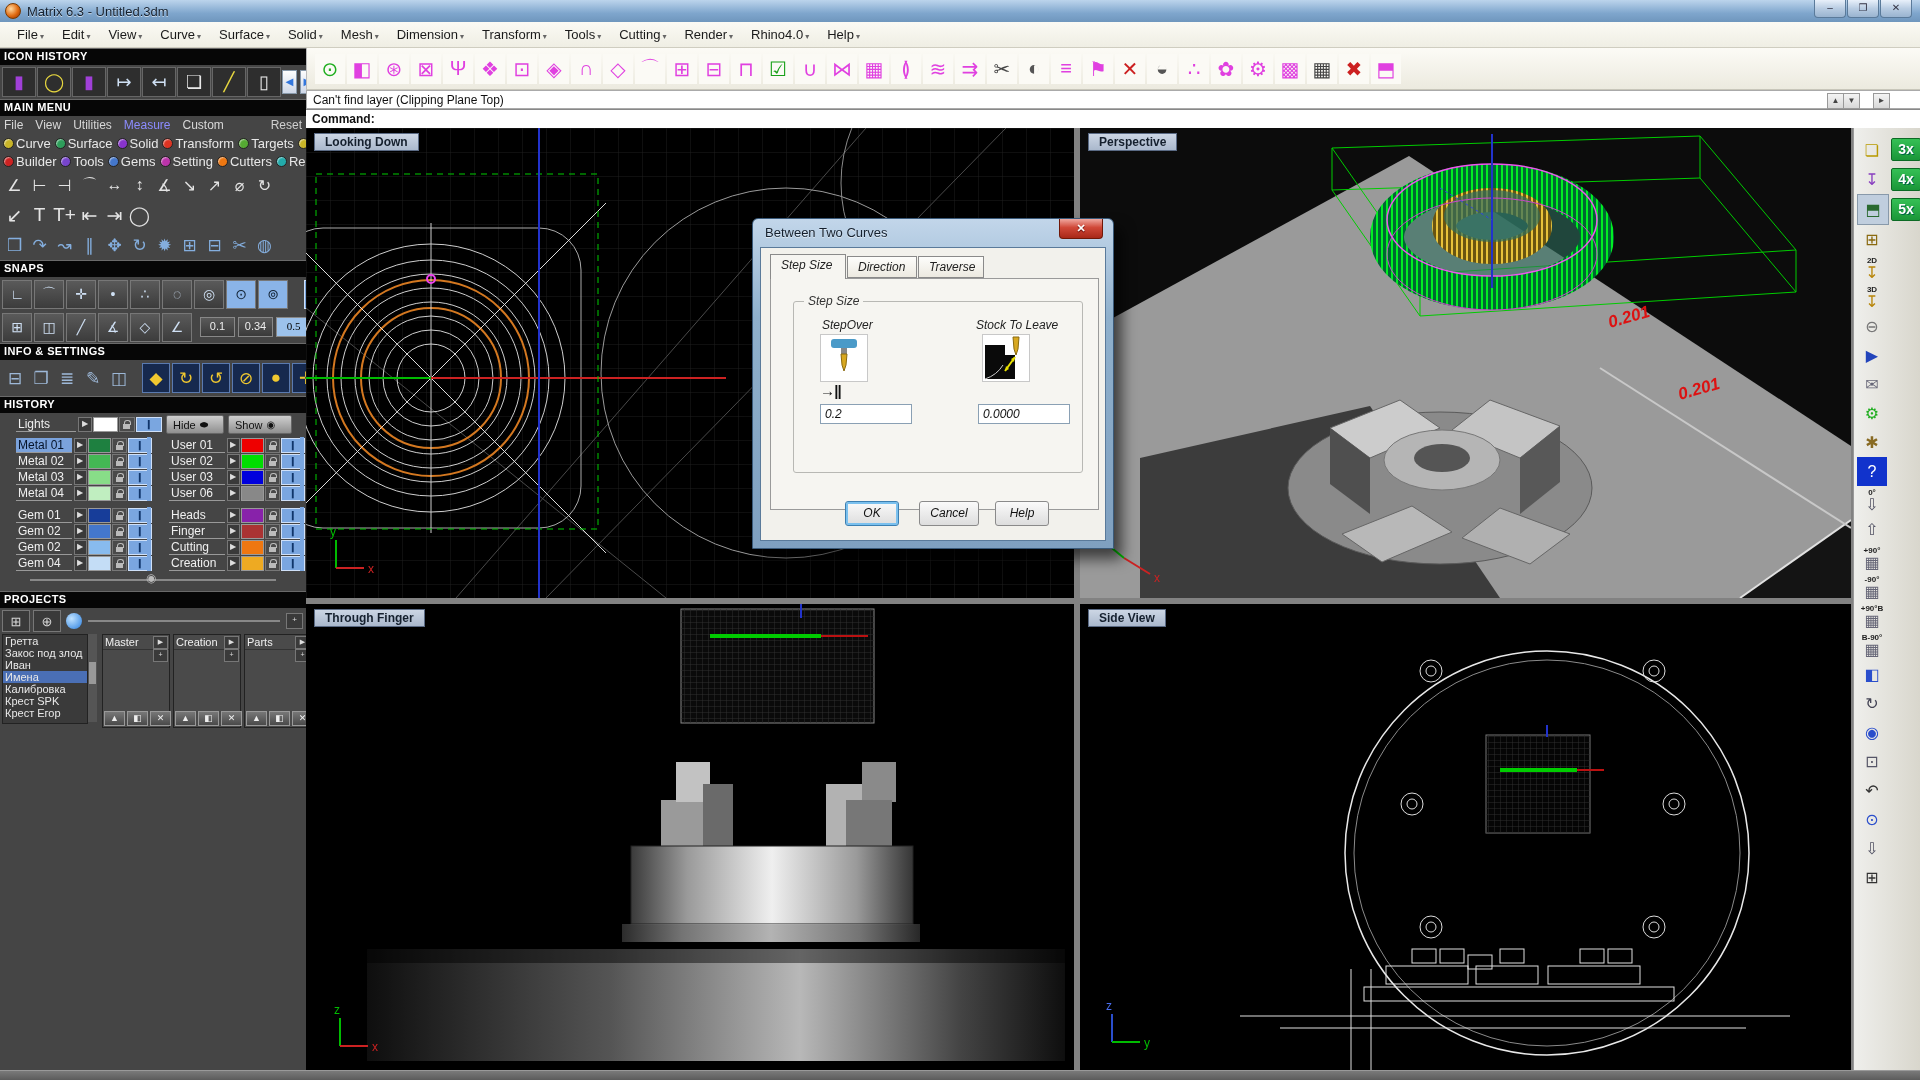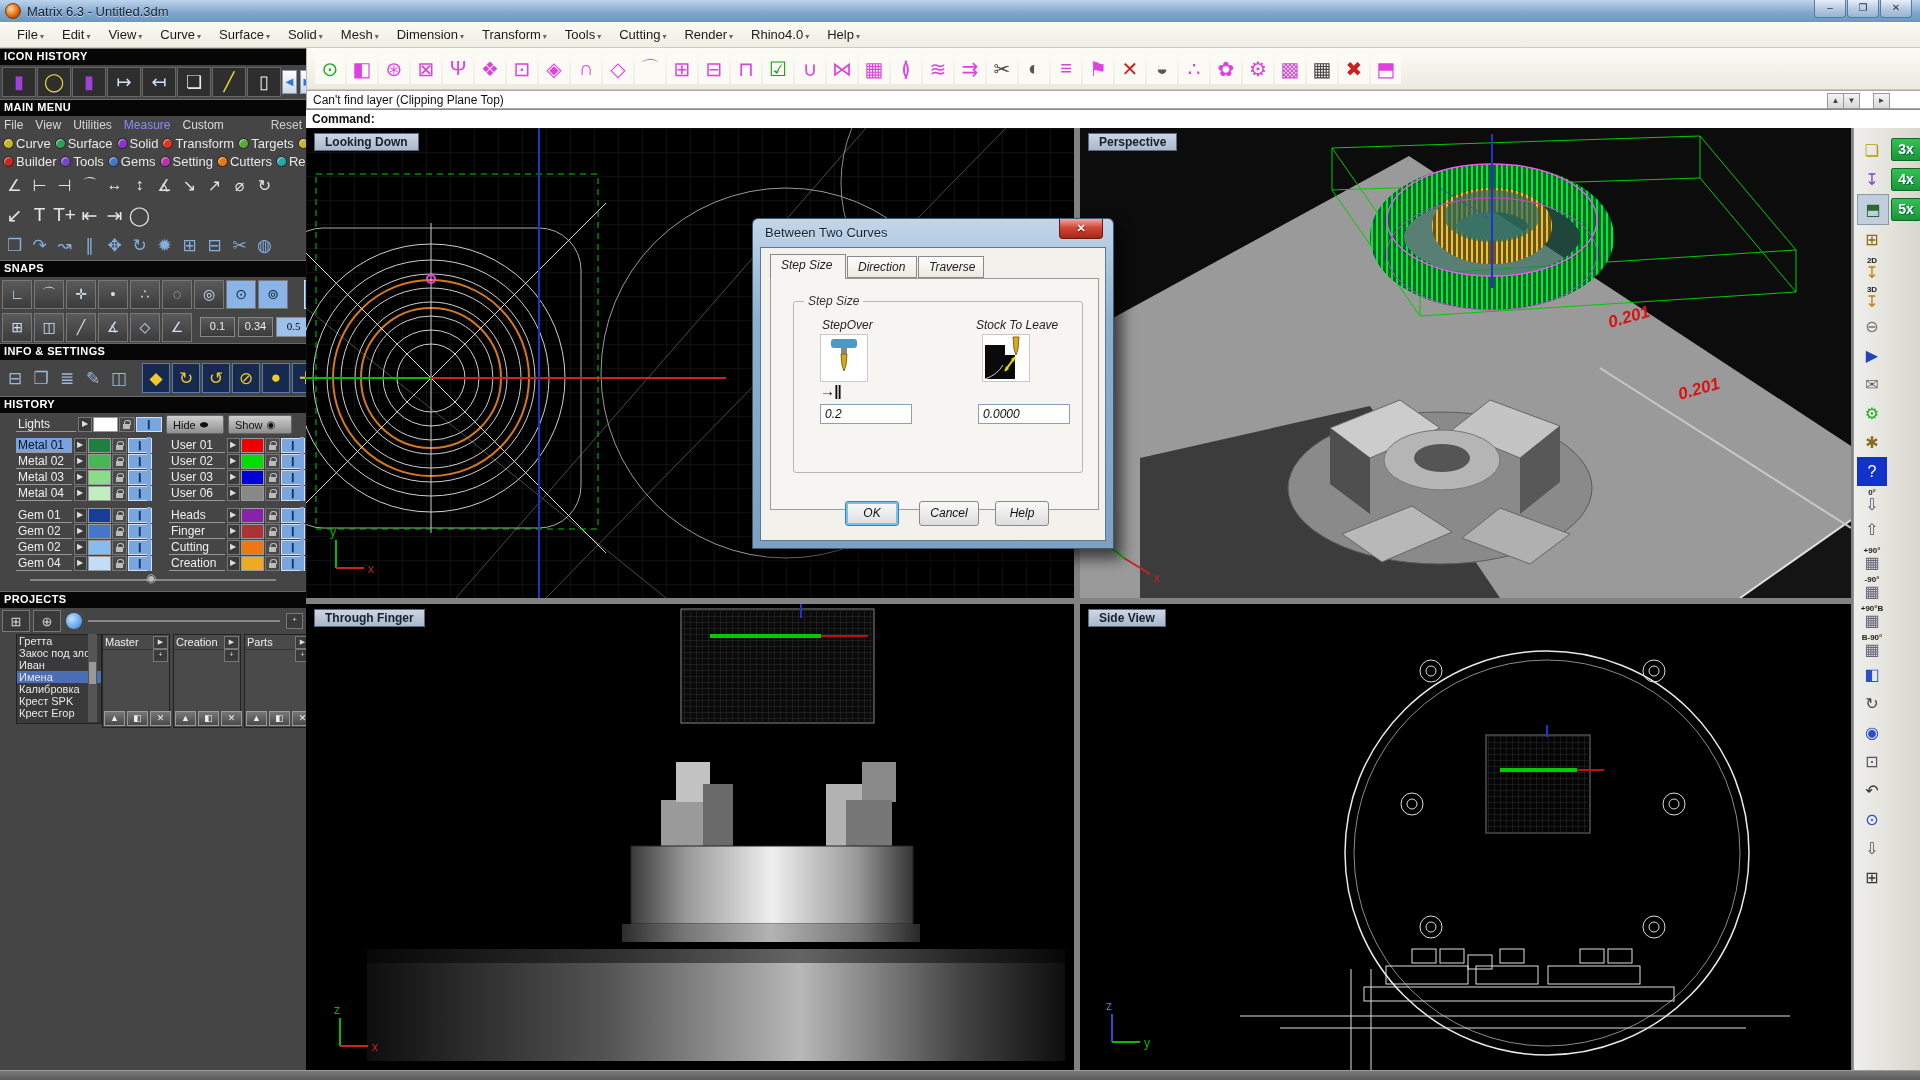--- a/index.html
+++ b/index.html
@@ -48,21 +48,21 @@
   .lswatch{width:24px;height:13px;border:1px solid #999;margin-right:1px;}
   .llock{width:15px;height:13px;background:#4a4a4a;border:1px solid #777;margin-right:1px;position:relative;}
   .llock:before{content:"";position:absolute;left:4px;top:2px;width:5px;height:4px;border:1px solid #bbb;border-bottom:none;border-radius:3px 3px 0 0;}
   .llock:after{content:"";position:absolute;left:3px;top:6px;width:7px;height:5px;background:#bbb;}
   .lvis{width:26px;height:13px;background:#7aa6e0;border:1px solid #cfe0f8;color:#10356a;font-size:9px;font-weight:bold;text-align:center;line-height:12px;}
   .laycol{position:absolute;width:150px;}
   .layband{position:absolute;width:4px;background:#7aa6e0;}
   .hsbtn{height:17px;background:linear-gradient(#cfcfcf,#8f8f8f);border:1px solid #666;border-radius:2px;color:#111;font-size:11px;display:flex;align-items:center;padding:0 6px;gap:4px;}
   
   .pfolder{width:26px;height:20px;background:#3a3a3a;border:1px solid #777;margin-right:3px;display:flex;align-items:center;justify-content:center;font-size:13px;color:#d8d8d8;}
-  .plist{position:absolute;left:16px;top:0;width:84px;height:88px;background:#3a3a3a;border:1px solid #222;font-size:11px;color:#e8e8e8;overflow:hidden;}
+  .plist{position:absolute;left:2px;top:0;width:84px;height:88px;background:#3a3a3a;border:1px solid #222;font-size:11px;color:#e8e8e8;overflow:hidden;}
   .plitem{padding:0 2px;height:12px;line-height:12px;white-space:nowrap;}
   .pscroll{position:absolute;right:0;top:0;width:9px;height:88px;background:#555;}
   .pscroll .handle{position:absolute;left:1px;top:28px;width:7px;height:22px;background:#999;}
   .pcol{width:66px;height:92px;background:#4a4a4a;border:1px solid #222;margin-right:3px;position:relative;flex:none;}
   .pcolhead{font-size:11px;color:#f0f0f0;padding:1px 2px;border-bottom:1px solid #333;}
   .pcolbtn{position:absolute;width:13px;height:11px;background:#3a3a3a;border:1px solid #777;color:#ddd;font-size:7px;text-align:center;line-height:10px;}
   .pfoot{position:absolute;bottom:1px;left:1px;display:flex;gap:2px;}
   .pfbtn{width:19px;height:13px;background:linear-gradient(#777,#4a4a4a);border:1px solid #999;color:#eee;font-size:9px;text-align:center;line-height:12px;}
   
   #viewports{position:absolute;left:306px;top:128px;width:1547px;height:942px;background:#828282;}

